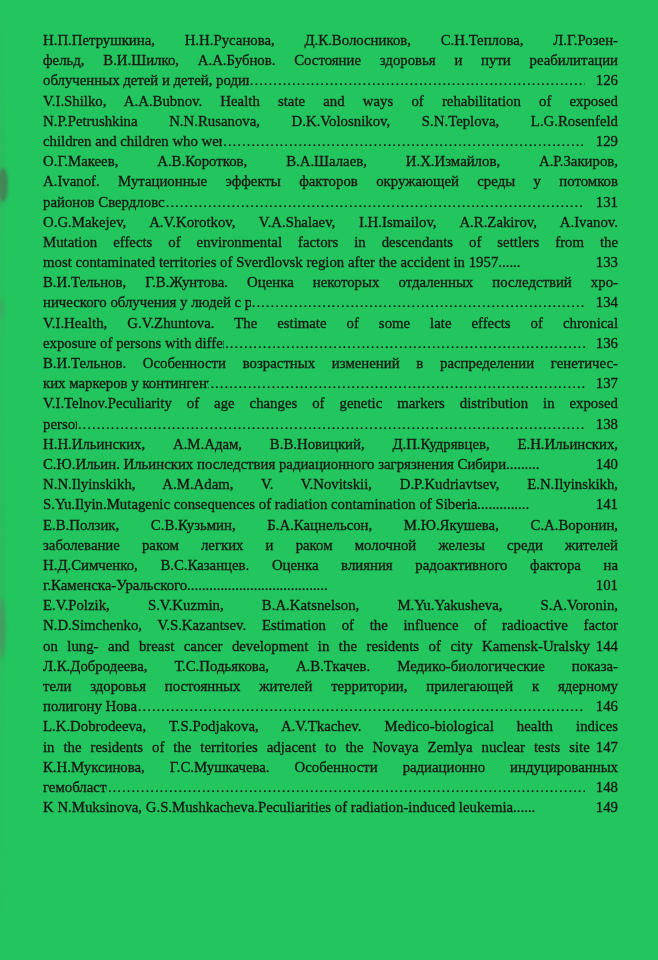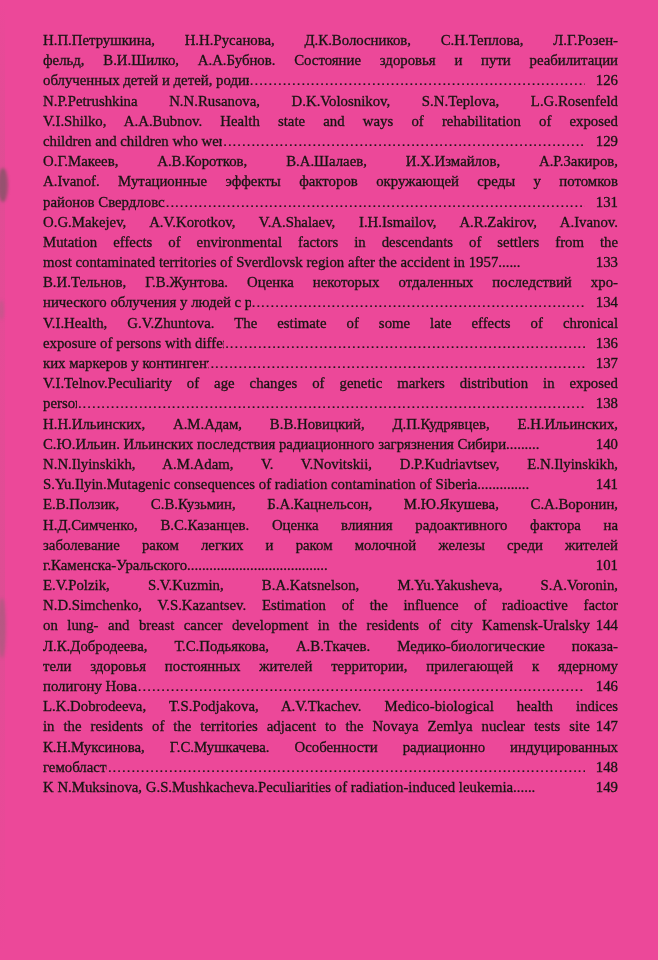--- a/index.html
+++ b/index.html
@@ -5,21 +5,21 @@
   * { margin: 0; padding: 0; box-sizing: border-box; }
   html, body {
     width: 658px; height: 960px;
     background: #fcfcfa;
     font-family: "Liberation Serif", "DejaVu Serif", serif;
     overflow: hidden;
   }
   .page {
     position: relative;
     width: 658px; height: 960px;
-    background: #ec4899;
+    background: #22c55e;
     padding: 30px 40px 0 43px;
     color: #171513;
   }
   .toc-lines { width: 575px; }
   .line {
     display: flex;
     align-items: baseline;
     height: 20.2px;
     line-height: 20.2px;
     font-size: 14.8px;
@@ -84,24 +84,24 @@
       </div>
       <div class="line justify">
         <span class="t">фельд, В.И.Шилко, А.А.Бубнов. Состояние здоровья и пути реабилитации</span>
       </div>
       <div class="line">
         <span class="t">облученных детей и детей, родившихся от облученных родителей</span>
         <span class="leader fill"></span>
         <span class="pg">126</span>
       </div>
       <div class="line justify">
+        <span class="t">V.I.Shilko, A.A.Bubnov. Health state and ways of rehabilitation of exposed</span>
+      </div>
+      <div class="line justify">
         <span class="t">N.P.Petrushkina N.N.Rusanova, D.K.Volosnikov, S.N.Teplova, L.G.Rosenfeld</span>
-      </div>
-      <div class="line justify">
-        <span class="t">V.I.Shilko, A.A.Bubnov. Health state and ways of rehabilitation of exposed</span>
       </div>
       <div class="line">
         <span class="t">children and children who were born by exposed parents</span>
         <span class="leader fill"></span>
         <span class="pg">129</span>
       </div>
       <div class="line justify">
         <span class="t">О.Г.Макеев, А.В.Коротков, В.А.Шалаев, И.Х.Измайлов, А.Р.Закиров,</span>
       </div>
       <div class="line justify">
@@ -131,20 +131,23 @@
         <span class="pg">134</span>
       </div>
       <div class="line justify">
         <span class="t">V.I.Health, G.V.Zhuntova. The estimate of some late effects of chronical</span>
       </div>
       <div class="line">
         <span class="t">exposure of persons with different haptoglobin genotypes</span>
         <span class="leader fill"></span>
         <span class="pg">136</span>
       </div>
+      <div class="line justify">
+        <span class="t">В.И.Тельнов. Особенности возрастных изменений в распределении генетичес-</span>
+      </div>
       <div class="line">
         <span class="t">ких маркеров у контингента облученных людей</span>
         <span class="leader fill"></span>
         <span class="pg">137</span>
       </div>
       <div class="line justify">
         <span class="t">V.I.Telnov.Peculiarity of age changes of genetic markers distribution in exposed</span>
       </div>
       <div class="line">
         <span class="t">persons</span>
@@ -162,24 +165,24 @@
         <span class="t">N.N.Ilyinskikh, A.M.Adam, V. V.Novitskii, D.P.Kudriavtsev, E.N.Ilyinskikh,</span>
       </div>
       <div class="line">
         <span class="t">S.Yu.Ilyin.Mutagenic consequences of radiation contamination of Siberia..............</span>
         <span class="pg">141</span>
       </div>
       <div class="line justify">
         <span class="t">Е.В.Ползик, С.В.Кузьмин, Б.А.Кацнельсон, М.Ю.Якушева, С.А.Воронин,</span>
       </div>
       <div class="line justify">
+        <span class="t">заболевание раком легких и раком молочной железы среди жителей</span>
+      </div>
+      <div class="line justify">
         <span class="t">Н.Д.Симченко, В.С.Казанцев. Оценка влияния радоактивного фактора на</span>
-      </div>
-      <div class="line justify">
-        <span class="t">заболевание раком легких и раком молочной железы среди жителей</span>
       </div>
       <div class="line">
         <span class="t">г.Каменска-Уральского......................................</span>
         <span class="pg">101</span>
       </div>
       <div class="line justify">
         <span class="t">E.V.Polzik, S.V.Kuzmin, B.A.Katsnelson, M.Yu.Yakusheva, S.A.Voronin,</span>
       </div>
       <div class="line justify">
         <span class="t">N.D.Simchenko, V.S.Kazantsev. Estimation of the influence of radioactive factor</span>

